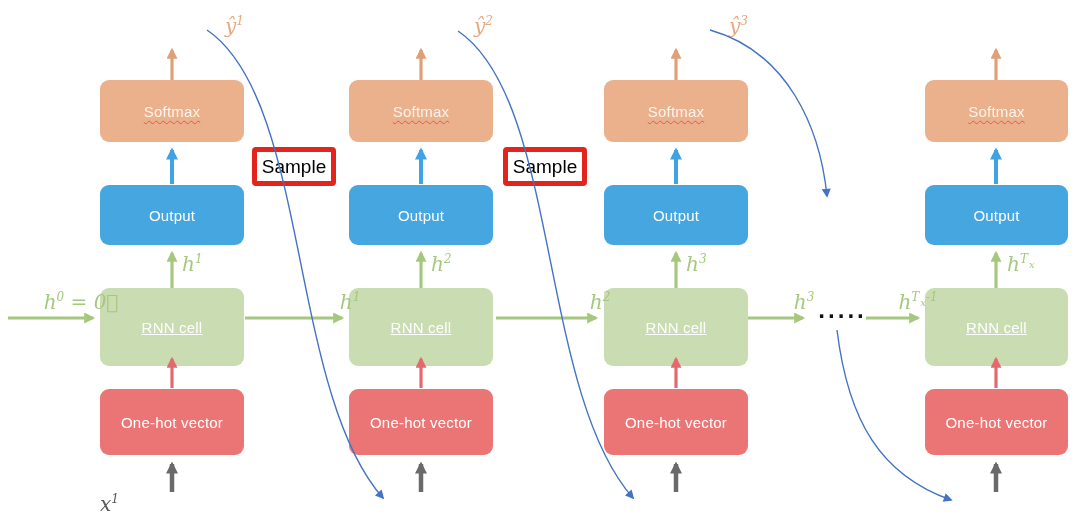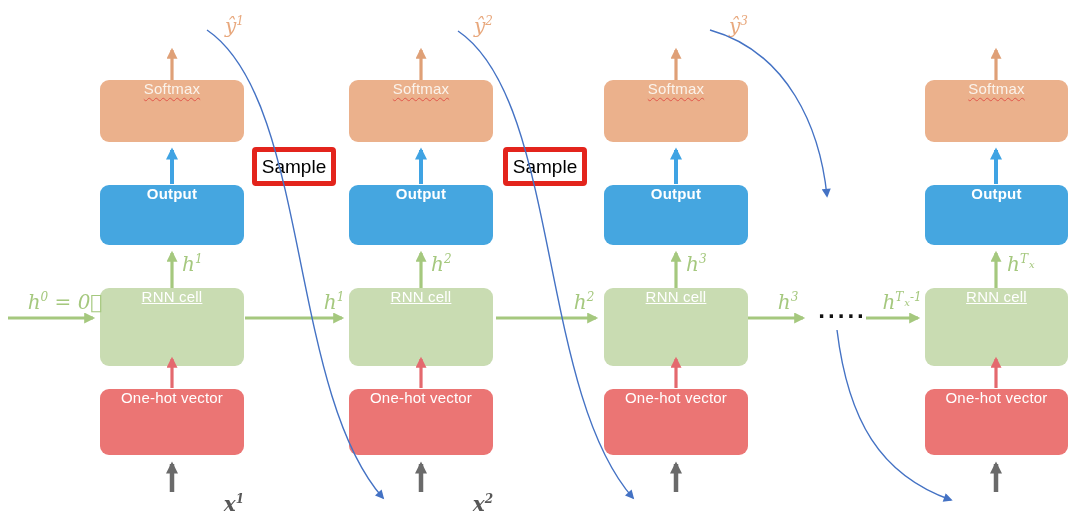--- a/index.html
+++ b/index.html
@@ -2,40 +2,40 @@
 <html style="--softmax-box: #EBB18C; --softmax-text: #FBF3EB; --output-box: #45A6E0; --rnn-box: #C9DCB2; --onehot-box: #EB7574; --box-text: #FFFFFF; --orange-arrow: #DFA077; --blue-arrow: #3FA3E3; --green-arrow: #A5C87E; --red-arrow: #E4696E; --gray-arrow: #6A6A6A; --math-orange: #E8A87D; --math-green: #A5C87E; --math-gray: #575757; --sample-border: #E3241C; --curve-blue: #4472C4; --dots-color: #111111;"><head>
 <meta charset="utf-8">
 <style>
   html,body{margin:0;padding:0;background:#fff;}
   .canvas{position:relative;width:1080px;height:525px;background:#fff;overflow:hidden;
           font-family:"Liberation Sans",sans-serif;}
 
   
   .col{position:absolute;top:0;width:144px;height:525px;}
   .box{position:absolute;left:0;width:144px;border-radius:9px;display:flex;
-       align-items:flex-start;justify-content:center;font-size:15px;
+       align-items:center;justify-content:center;font-size:15px;
        color:var(--box-text,#fff);letter-spacing:.2px;}
   .box.softmax{top:80px;height:62px;background:var(--softmax-box,#EBB18C);}
   .softmax-text{color:var(--softmax-text,#FBF3EB);
        text-decoration-line:underline;text-decoration-style:wavy;
        text-decoration-color:#e0574b;text-decoration-thickness:1px;text-underline-offset:3px;}
-  .box.output{top:185px;height:60px;background:var(--output-box,#45A6E0);font-weight:bold;}
+  .box.output{top:185px;height:60px;background:var(--output-box,#45A6E0);}
   .box.rnn{top:288px;height:78px;background:var(--rnn-box,#C9DCB2);text-decoration:underline;}
   .box.onehot{top:389px;height:66px;background:var(--onehot-box,#EB7574);font-size:15px;}
 
   
   .math{font-family:"DejaVu Serif",serif;font-style:italic;font-size:20px;line-height:24px;}
   .m-sup{font-size:12px;position:relative;top:-8px;}
   .m-supsub{font-size:10px;position:relative;top:-3px;margin-left:1px;}
   .ylabel{position:absolute;top:14px;left:0;width:144px;text-align:right;
           padding-left:22px;box-sizing:border-box;color:var(--math-orange,#E8A87D);}
   .hlabel{position:absolute;top:252px;left:82px;color:var(--math-green,#A5C87E);}
-  .xlabel{position:absolute;top:492px;left:0;width:144px;text-align:right;
-          color:var(--math-gray,#575757);font-weight:bold;}
-  .hlink{position:absolute;text-align:center;color:var(--math-green,#A5C87E);}
+  .xlabel{position:absolute;top:492px;left:0;width:144px;text-align:left;
+          color:var(--math-gray,#575757);}
+  .hlink{position:absolute;text-align:center;color:var(--math-green,#A5C87E);margin-left:16px;}
 
   
   .sample{position:absolute;top:147px;width:84px;height:39px;box-sizing:border-box;
           background:#fff;border:5px solid var(--sample-border,#E3241C);border-radius:4px;
           display:flex;align-items:center;justify-content:center;
           font-size:19px;color:#000;z-index:2;}
 
   
   .dots{position:absolute;left:818px;top:305px;width:40px;text-align:center;
         font-family:"DejaVu Sans",sans-serif;font-weight:bold;font-size:19px;
@@ -76,21 +76,20 @@
 
   <div class="col" style="left:349px">
     <div class="ylabel math"><span class="m-t">ŷ</span><span class="m-sup">2</span></div>
     <div class="box softmax">
         <span class="softmax-text">Softmax</span>
       </div>
     <div class="box output">Output</div>
     <div class="hlabel math"><span class="m-t">h</span><span class="m-sup">2</span></div>
     <div class="box rnn">RNN cell</div>
     <div class="box onehot">One-hot vector</div>
-    <div class="xlabel math"><span class="m-t">x</span><span class="m-sup">2</span></div>
   </div>
 
   <div class="col" style="left:604px">
     <div class="ylabel math"><span class="m-t">ŷ</span><span class="m-sup">3</span></div>
     <div class="box softmax">
         <span class="softmax-text">Softmax</span>
       </div>
     <div class="box output">Output</div>
     <div class="hlabel math"><span class="m-t">h</span><span class="m-sup">3</span></div>
     <div class="box rnn">RNN cell</div>

